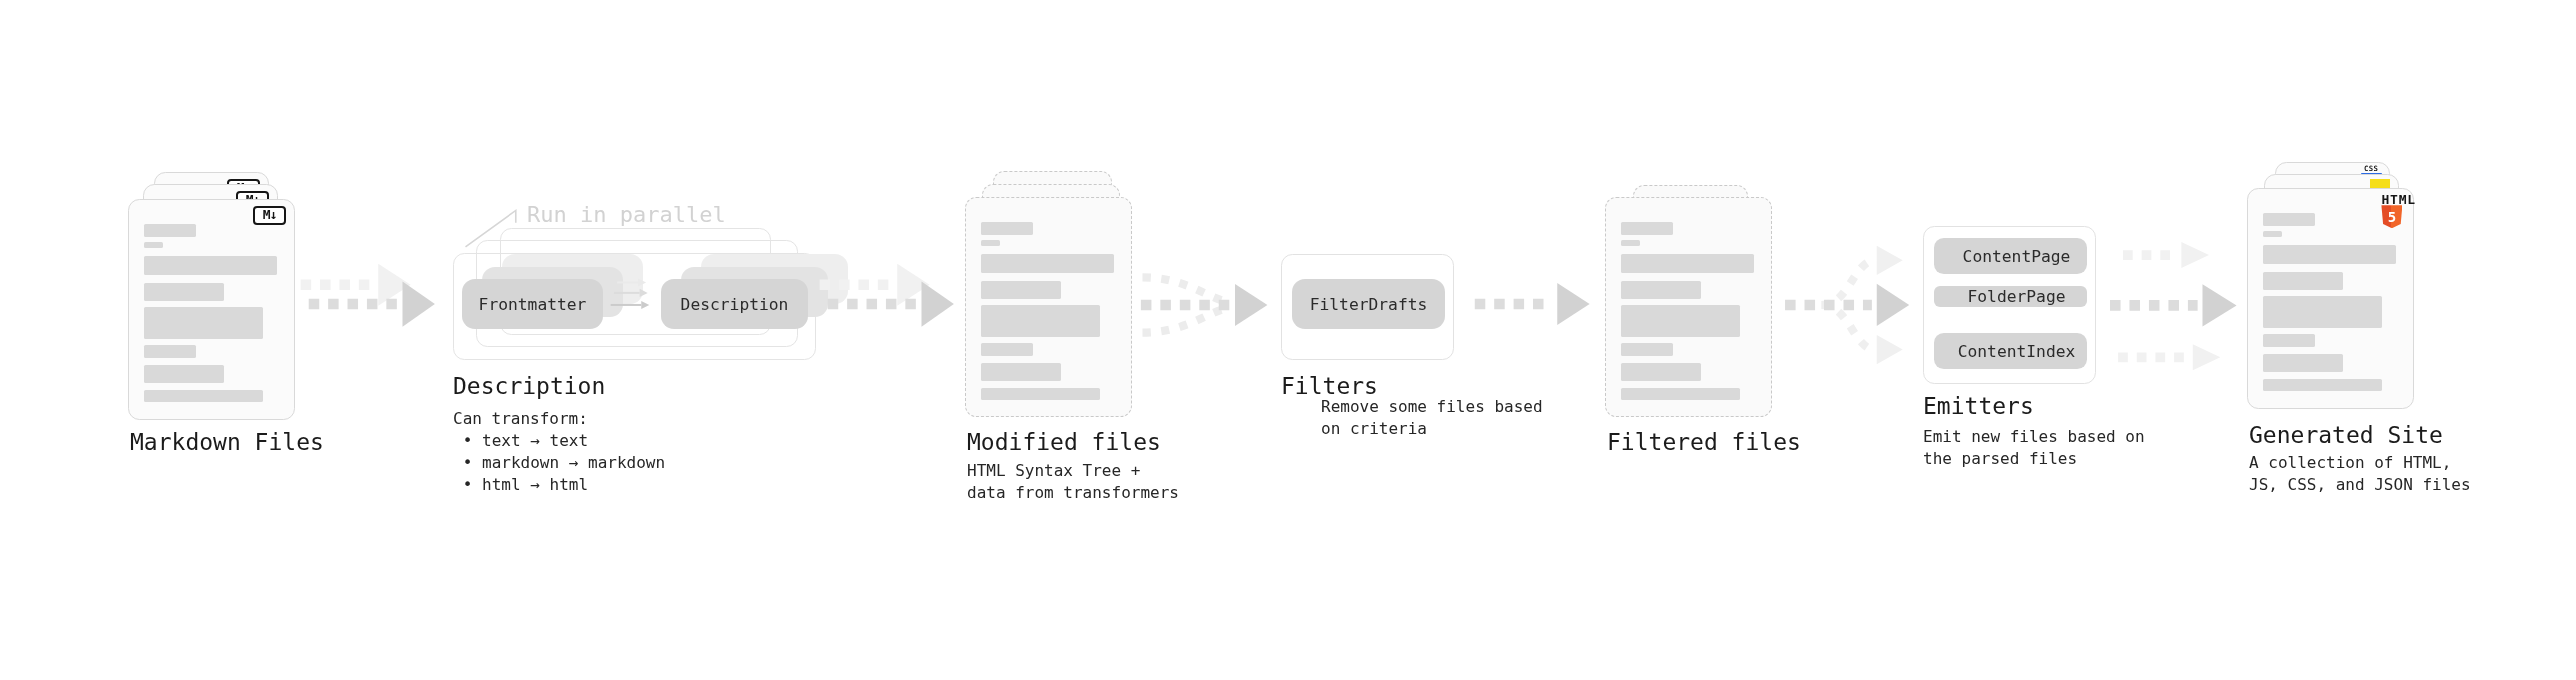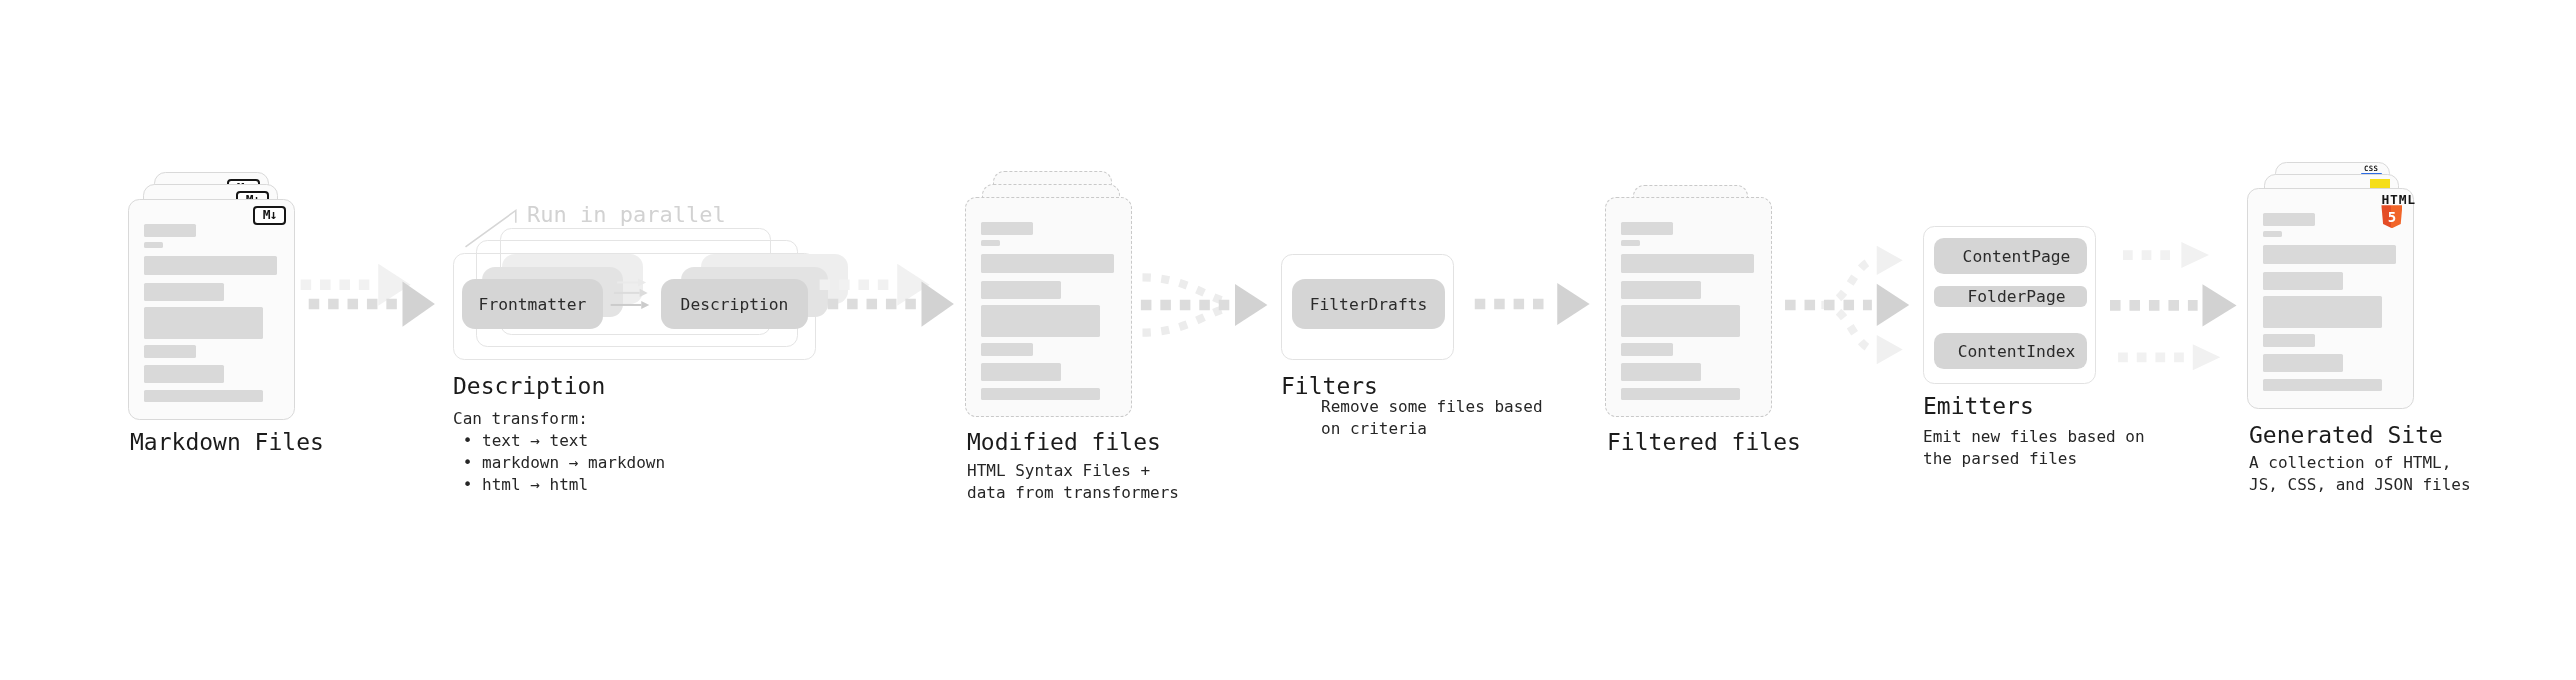--- a/index.html
+++ b/index.html
@@ -137,21 +137,21 @@
       <i class="sk b2"></i>
       <i class="sk b3"></i>
       <i class="sk b4"></i>
       <i class="sk b5"></i>
       <i class="sk b6"></i>
       <i class="sk b7"></i>
       <i class="sk b8"></i>
     </div>
     <div class="stage-label" style="left:967px;top:428px;">Modified files</div>
     <div class="stage-desc" style="left:967px;top:460px;">
-      <div>HTML Syntax Files +</div>
+      <div>HTML Syntax Tree +</div>
       <div>data from transformers</div>
     </div>
   </div>
 
   <svg style="left:1136px;top:256px;" width="142" height="98" viewBox="0 0 175 120">
     <path d="M 8,26 C 62,26 88,52 116,57" fill="none" stroke="#ececec" stroke-width="10" stroke-dasharray="10 13"></path>
     <path d="M 8,94 C 62,94 88,68 116,63" fill="none" stroke="#ececec" stroke-width="10" stroke-dasharray="10 13"></path>
     <line x1="6" y1="60" x2="116" y2="60" stroke="#dcdcdc" stroke-width="13" stroke-dasharray="13 11"></line>
     <polygon points="122,34 162,60 122,86" fill="#d2d2d2"></polygon>
   </svg>

